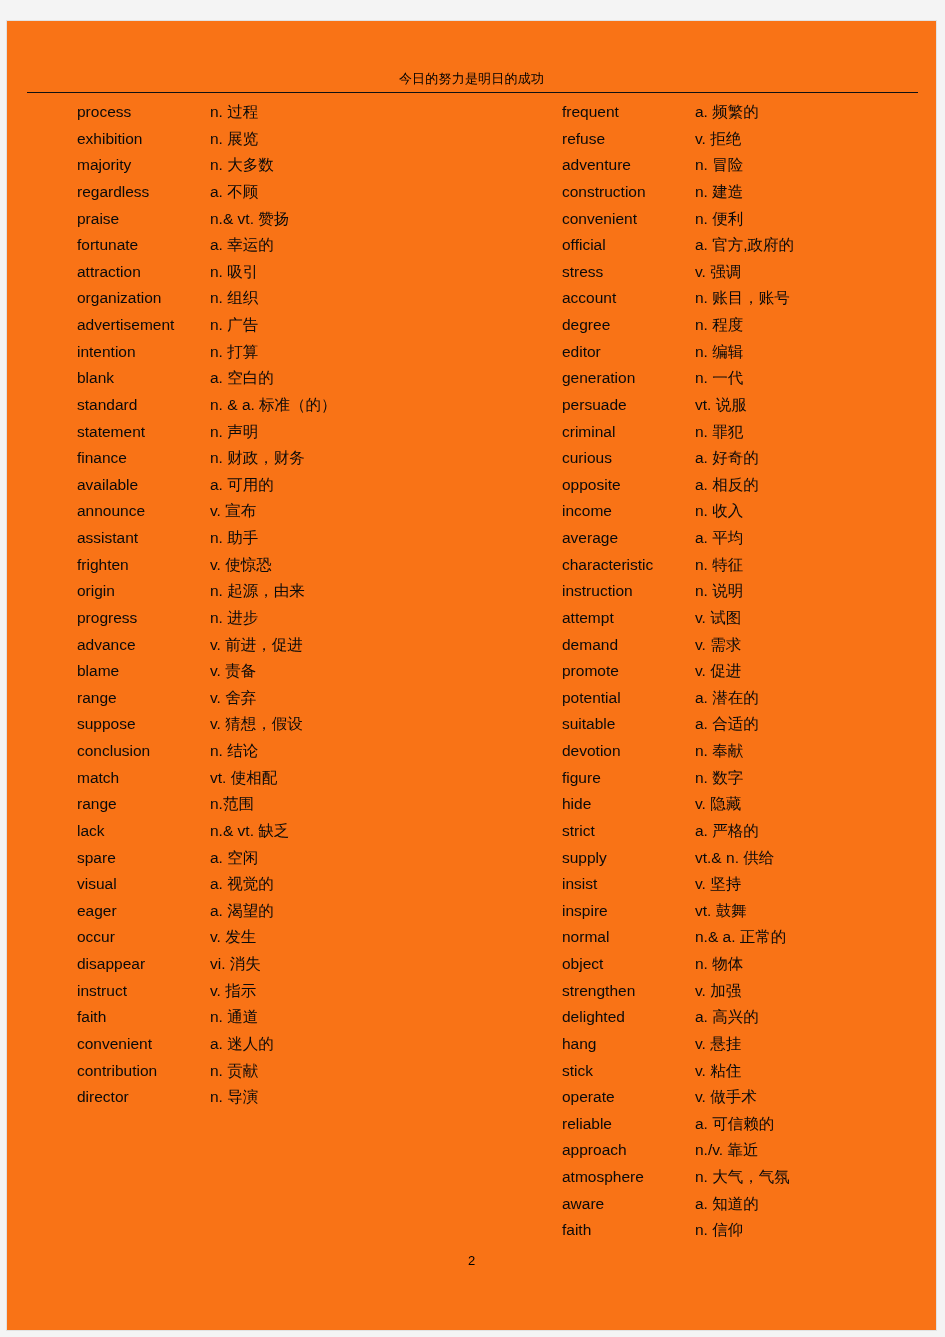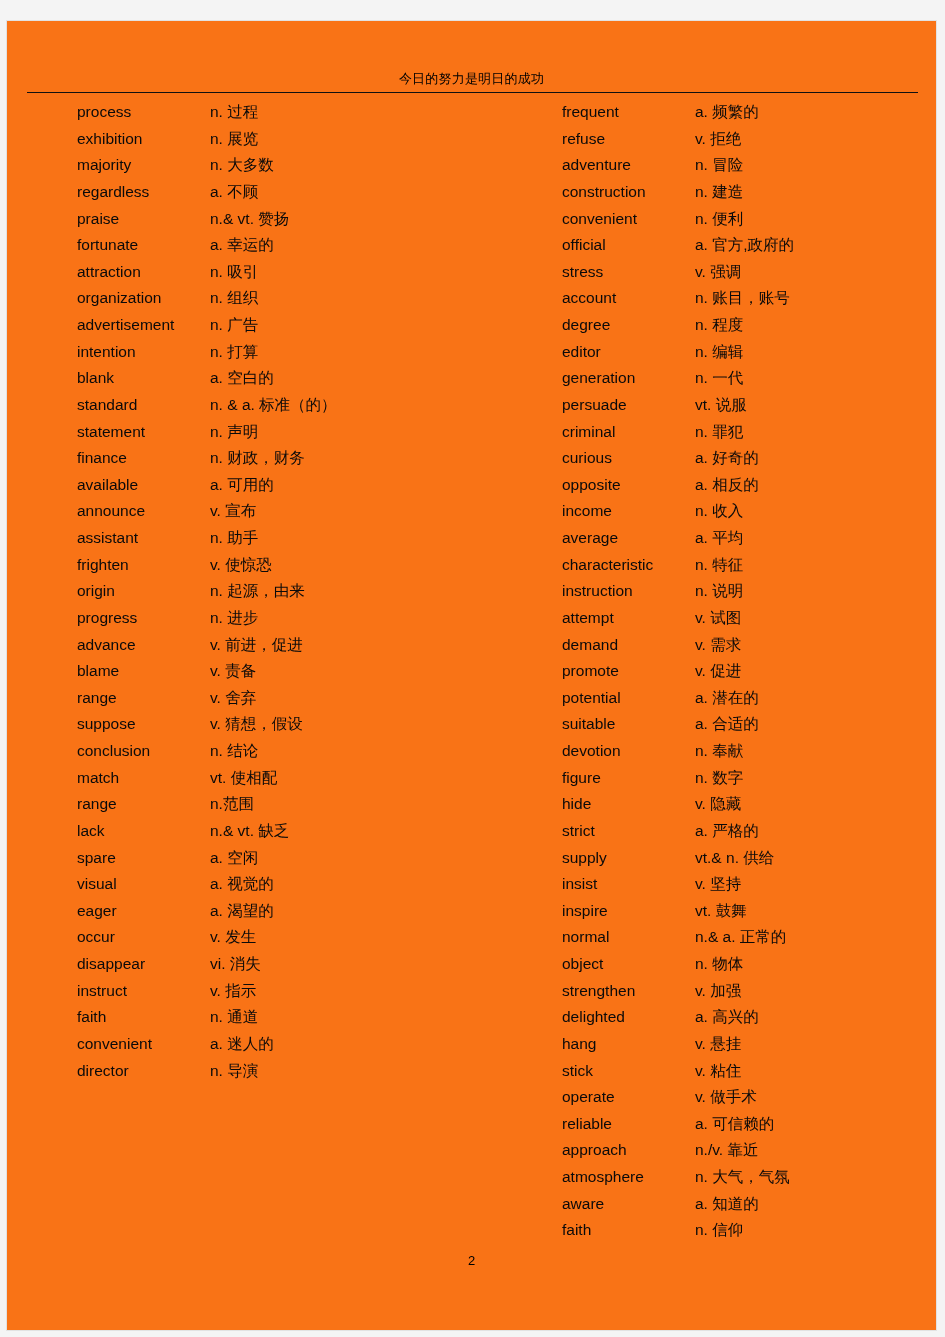--- a/index.html
+++ b/index.html
@@ -257,20 +257,24 @@
         </div>
         <div class="entry-row">
           <span class="entry-word">faith</span>
           <span class="entry-def">n. 通道</span>
         </div>
         <div class="entry-row">
           <span class="entry-word">convenient</span>
           <span class="entry-def">a. 迷人的</span>
         </div>
         <div class="entry-row">
+          <span class="entry-word">contribution</span>
+          <span class="entry-def">n. 贡献</span>
+        </div>
+        <div class="entry-row">
           <span class="entry-word">director</span>
           <span class="entry-def">n. 导演</span>
         </div>
       </div>
     <div class="column" id="column-right">
         <div class="entry-row">
           <span class="entry-word">frequent</span>
           <span class="entry-def">a. 频繁的</span>
         </div>
         <div class="entry-row">

